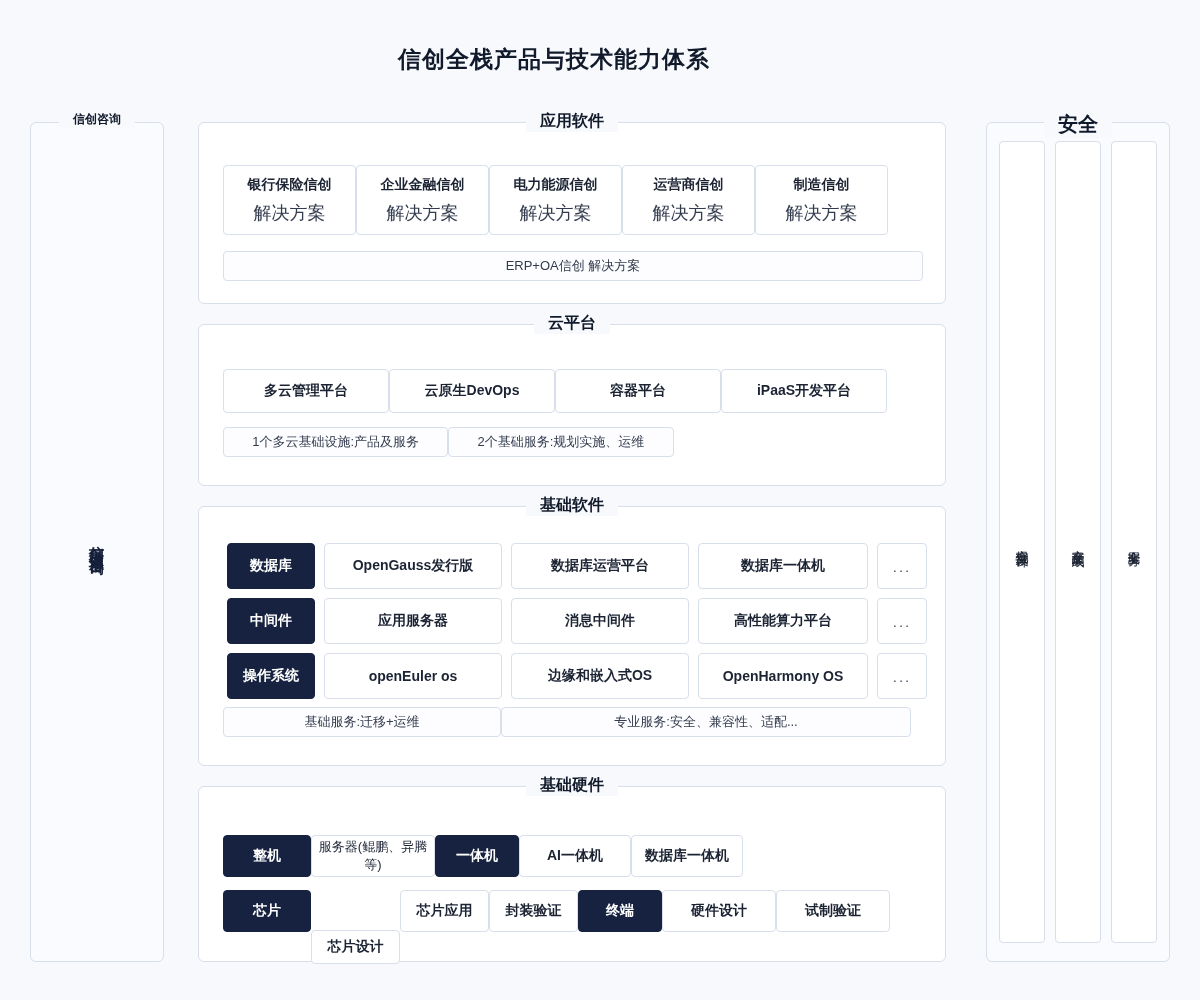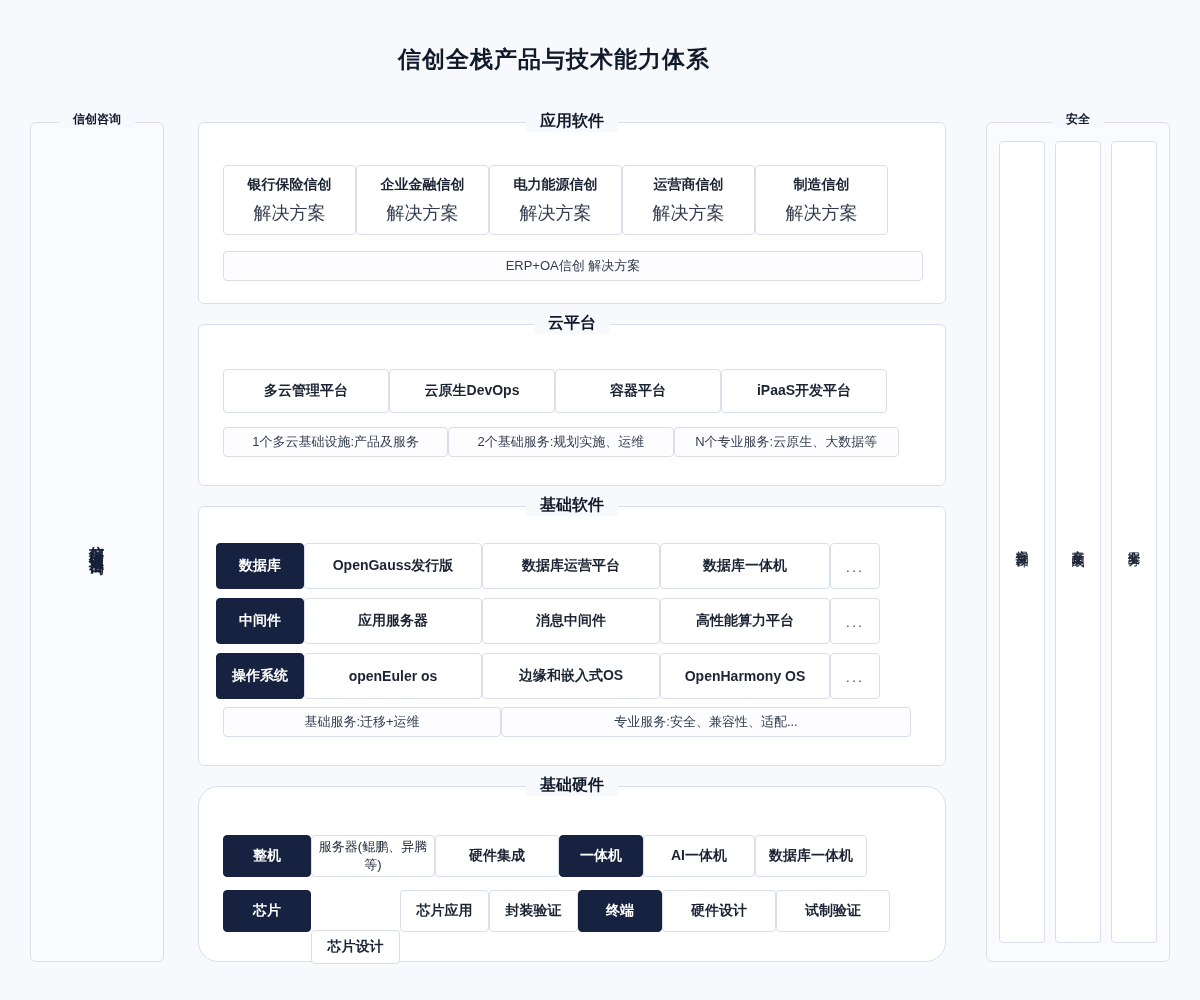--- a/index.html
+++ b/index.html
@@ -65,21 +65,21 @@
     color: #16203a;
     writing-mode: vertical-rl;
     text-orientation: upright;
   }
 
   
   #security {
     left: 986px; top: 122px; width: 184px; height: 840px;
     background: #fafbfe;
   }
-  #security .legend { font-size: 12px; }
+  #security .legend { font-size: 20px; }
   .sec-cols {
     position: absolute;
     left: 12px; top: 18px; right: 12px; bottom: 18px;
     display: flex;
     gap: 10px;
   }
   .sec-col {
     flex: 1;
     border: 1px solid #d8dfea;
     border-radius: 4px;
@@ -92,21 +92,21 @@
     line-height: 25px;
     writing-mode: vertical-rl;
     text-orientation: upright;
     color: #1c2434;
   }
 
   
   #app      { left: 198px; top: 122px;  width: 748px; height: 182px; }
   #cloud    { left: 198px; top: 324px;  width: 748px; height: 162px; }
   #software { left: 198px; top: 506px;  width: 748px; height: 260px; }
-  #hardware { left: 198px; top: 786px;  width: 748px; height: 176px; border-radius: 20px; }
+  #hardware { left: 198px; top: 786px;  width: 748px; height: 176px; }
 
   .row {
     position: absolute;
     display: flex;
   }
 
   .cell {
     border: 1px solid #d8dfea;
     border-radius: 4px;
     background: #ffffff;
@@ -147,21 +147,21 @@
   #app .r2 { left: 24px; top: 128px; width: 700px; height: 30px; }
   #app .r2 .cell { width: 700px; height: 30px; }
 
   
   #cloud .r1 { left: 24px; top: 44px; width: 700px; height: 44px; }
   #cloud .r1 .cell { width: 166px; height: 44px; font-weight: bold; }
   #cloud .r2 { left: 24px; top: 102px; width: 700px; height: 30px; }
   #cloud .r2 .cell { width: 225.3px; height: 30px; }
 
   
-  #software .r { left: 17px; width: 700px; height: 46px; }
+  #software .r { left: 28px; width: 700px; height: 46px; justify-content: space-between; }
   #software .r1 { top: 36px; }
   #software .r2 { top: 91px; }
   #software .r3 { top: 146px; }
   #software .r .tag { width: 88px; height: 46px; }
   #software .r .c2 { width: 178px; height: 46px; font-weight: bold; }
   #software .r .c3 { width: 178px; height: 46px; font-weight: bold; }
   #software .r .c4 { width: 170px; height: 46px; font-weight: bold; }
   #software .r .c5 { width: 50px; height: 46px; }
   #software .r4 { left: 24px; top: 200px; width: 700px; height: 30px; }
   #software .r4 .s1 { width: 278px; height: 30px; }
@@ -229,21 +229,20 @@
     <span class="legend">云平台</span>
     <div class="row r1">
       <div class="cell">多云管理平台</div>
       <div class="cell">云原生DevOps</div>
       <div class="cell">容器平台</div>
       <div class="cell">iPaaS开发平台</div>
     </div>
     <div class="row r2">
       <div class="cell wide-note">1个多云基础设施:产品及服务</div>
       <div class="cell wide-note">2个基础服务:规划实施、运维</div>
-      <div class="cell wide-note">N个专业服务:云原生、大数据等</div>
     </div>
   </div>
 
   <div class="group" id="software">
     <span class="legend">基础软件</span>
 
     <div class="row r r1">
       <div class="cell dark tag">数据库</div>
       <div class="cell c2">OpenGauss发行版</div>
       <div class="cell c3">数据库运营平台</div>
@@ -272,21 +271,20 @@
       <div class="cell wide-note s2">专业服务:安全、兼容性、适配...</div>
     </div>
   </div>
 
   <div class="group" id="hardware">
     <span class="legend">基础硬件</span>
 
     <div class="row r r1">
       <div class="cell dark tag">整机</div>
       <div class="cell small h2">服务器(鲲鹏、异腾等)</div>
-      <div class="cell h3">硬件集成</div>
       <div class="cell dark h4">一体机</div>
       <div class="cell h5">AI一体机</div>
       <div class="cell h6">数据库一体机</div>
     </div>
 
     <div class="row r r2">
       <div class="cell dark tag">芯片</div>
       <div class="cell h2">芯片设计</div>
       <div class="cell h3">芯片应用</div>
       <div class="cell h4">封装验证</div>

